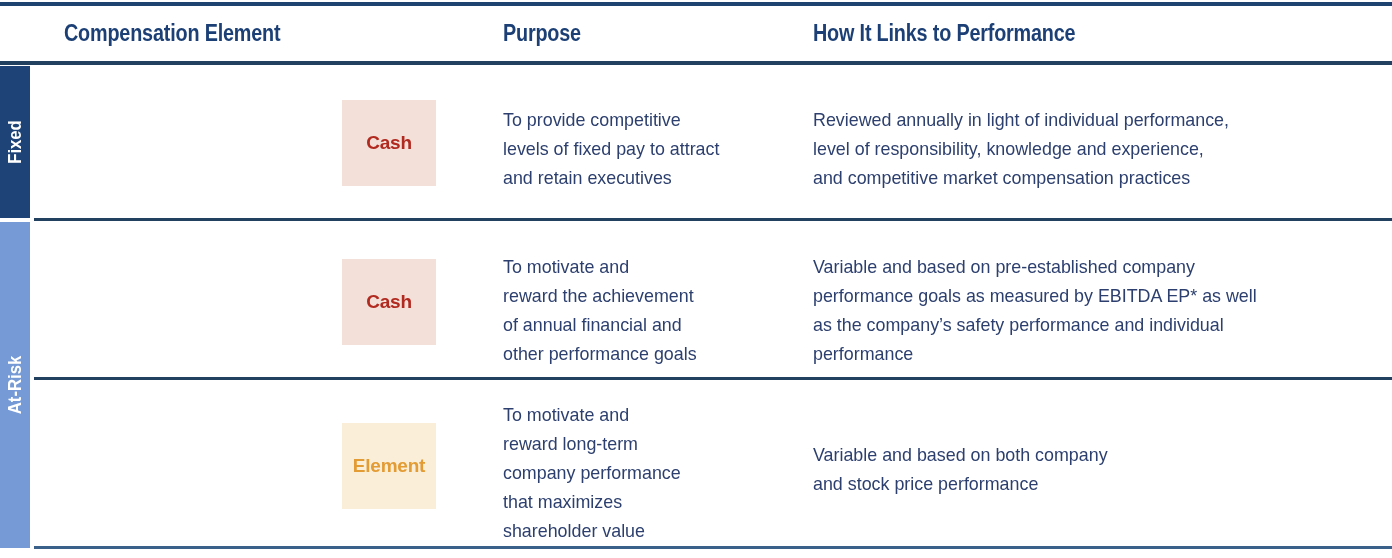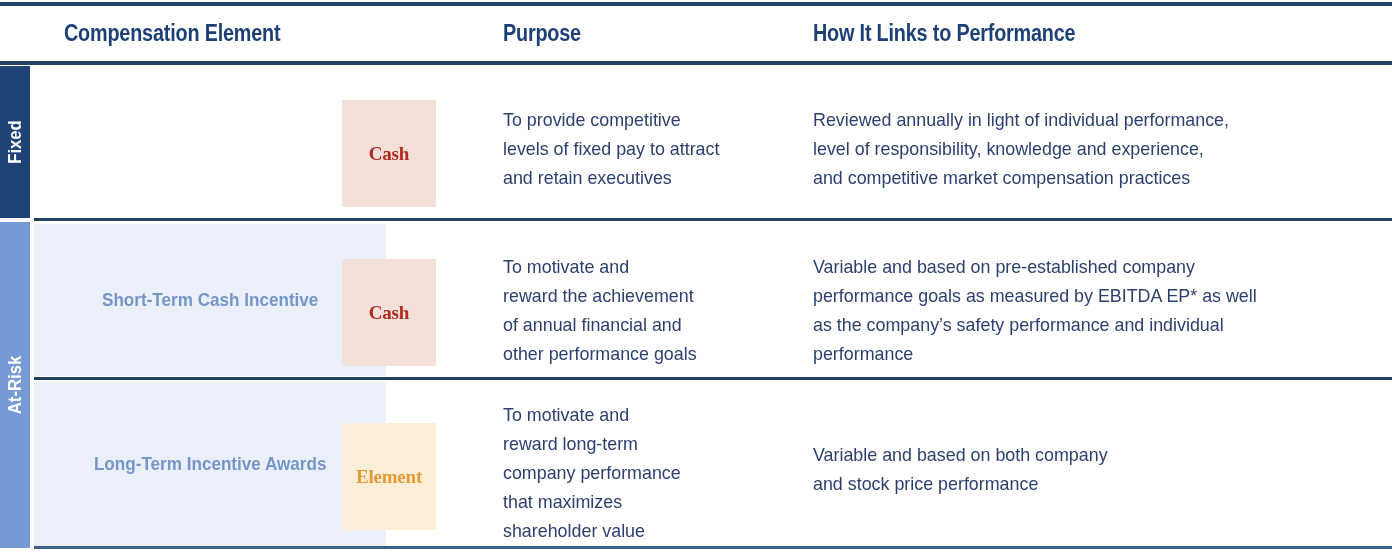--- a/index.html
+++ b/index.html
@@ -112,28 +112,27 @@
   .panel-2 { top: 224px; height: 152px; background: #eaeffa; }
   .panel-3 { top: 382px; height: 164px; background: #eaeffa; }
 
   .label-navy  { color: #1d4377; }
   .label-blue  { color: #7596c8; }
 
   
   .badge {
     position: absolute;
     width: 94px;
-    height: 107px;
+    height: 86px;
     display: flex;
     align-items: center;
     justify-content: center;
     font-size: 19px;
     font-weight: bold;
     letter-spacing: -0.2px;
-    font-family: Liberation Serif, serif;
   }
   .badge-1 { left: 342px; top: 100px; background: #f2e0d9; color: #b1291f; }
   .badge-2 { left: 342px; top: 259px; background: #f2e0d9; color: #b1291f; }
   .badge-3 { left: 342px; top: 423px; background: #faeed9; color: #e39b33; }
 
   
   .cell-text {
     position: absolute;
     font-size: 19px;
     font-weight: normal;
@@ -188,39 +187,31 @@
 
   <div class="badge badge-1">Cash</div>
   <div class="cell-text purpose-col p1">To provide competitive
 levels of fixed pay to attract
 and retain executives</div>
   <div class="cell-text links-col l1">Reviewed annually in light of individual performance,
 level of responsibility, knowledge and experience,
 and competitive market compensation practices</div>
   <div class="row-rule rule-1"></div>
 
-  <div class="elem-panel panel-2">
-    <div class="elem-label label-blue">Short-Term
-Cash Incentive</div>
-  </div>
   <div class="badge badge-2">Cash</div>
   <div class="cell-text purpose-col p2">To motivate and
 reward the achievement
 of annual financial and
 other performance goals</div>
   <div class="cell-text links-col l2">Variable and based on pre-established company
 performance goals as measured by EBITDA EP* as well
 as the company’s safety performance and individual
 performance</div>
   <div class="row-rule rule-2"></div>
 
-  <div class="elem-panel panel-3">
-    <div class="elem-label label-blue">Long-Term
-Incentive Awards</div>
-  </div>
   <div class="badge badge-3">Element</div>
   <div class="cell-text purpose-col p3">To motivate and
 reward long-term
 company performance
 that maximizes
 shareholder value</div>
   <div class="cell-text links-col l3">Variable and based on both company
 and stock price performance</div>
 
   <div class="row-rule rule-bottom"></div>

